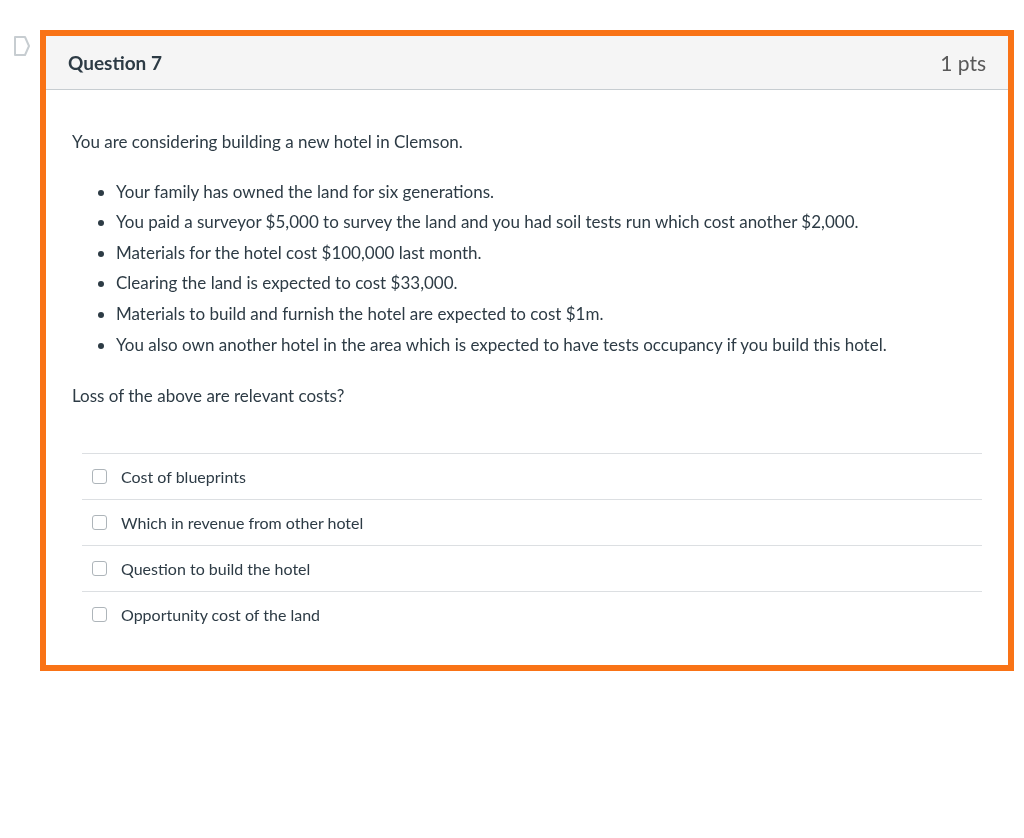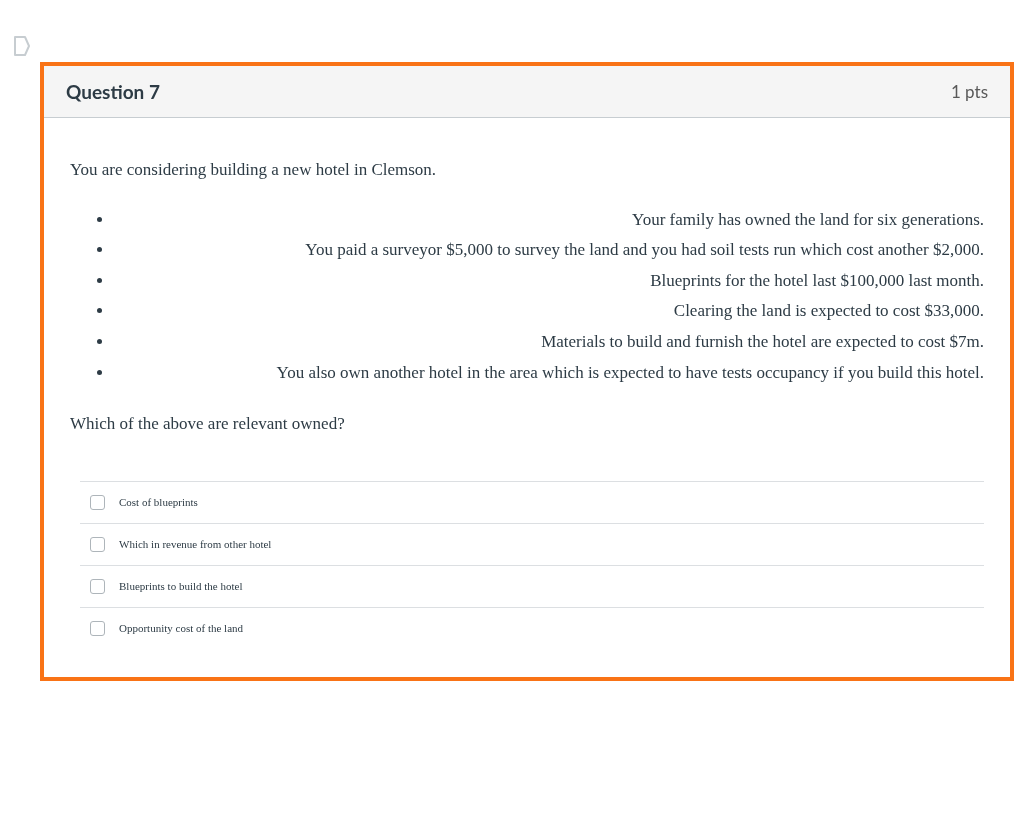--- a/index.html
+++ b/index.html
@@ -23,56 +23,53 @@
       height: 24px;
       margin-top: 4px;
       margin-right: 6px;
       flex-shrink: 0;
       display: flex;
       align-items: center;
       justify-content: center;
     }
     .question-card {
       flex: 1;
-      border: 4px solid #f97316;
+      border: 6px solid #f97316;
       background: #fff;
-      margin-top: 32px;
     }
     .question-header {
       display: flex;
       justify-content: space-between;
       align-items: center;
       background: #f5f5f5;
       border-bottom: 1px solid #c7cdd1;
       padding: 14px 22px 14px 22px;
     }
     .question-title {
       font-size: 19px;
       font-weight: 700;
       color: #2d3b45;
     }
     .question-points {
-      font-size: 17px;
+      font-size: 21px;
       color: #595959;
     }
     .question-body {
       padding: 40px 26px 28px 26px;
-      font-family: Liberation Serif, serif;
     }
     .intro {
       font-size: 17px;
       color: #2d3b45;
       margin-bottom: 22px;
       line-height: 1.45;
     }
     .facts-list {
       list-style: disc;
       padding-left: 44px;
       margin-bottom: 24px;
-      text-align: right;
     }
     .facts-list li {
       font-size: 17px;
       color: #2d3b45;
       line-height: 1.8;
       padding-left: 0;
     }
     .prompt {
       font-size: 17px;
       color: #2d3b45;
@@ -93,21 +90,21 @@
     .checkbox {
       width: 15px;
       height: 15px;
       border: 1px solid #aeb5ba;
       border-radius: 3px;
       margin-right: 14px;
       background: #fff;
       flex-shrink: 0;
     }
     .answer-label {
-      font-size: 11px;
+      font-size: 16px;
       color: #2d3b45;
       text-align: center;
     }
   </style>
 </head>
 <body>
 
 <div class="wrapper">
   <div class="bookmark-icon">
     <svg width="20" height="22" viewBox="0 0 20 22">
@@ -120,40 +117,40 @@
       <div class="question-title">Question 7</div>
       <div class="question-points">1 pts</div>
     </div>
 
     <div class="question-body">
       <p class="intro">You are considering building a new hotel in Clemson.</p>
 
       <ul class="facts-list">
         <li>Your family has owned the land for six generations.</li>
         <li>You paid a surveyor $5,000 to survey the land and you had soil tests run which cost another $2,000.</li>
-        <li>Blueprints for the hotel last $100,000 last month.</li>
+        <li>Materials for the hotel cost $100,000 last month.</li>
         <li>Clearing the land is expected to cost $33,000.</li>
-        <li>Materials to build and furnish the hotel are expected to cost $7m.</li>
+        <li>Materials to build and furnish the hotel are expected to cost $1m.</li>
         <li>You also own another hotel in the area which is expected to have tests occupancy if you build this hotel.</li>
       </ul>
 
-      <p class="prompt">Which of the above are relevant owned?</p>
+      <p class="prompt">Loss of the above are relevant costs?</p>
 
       <div class="answers">
         <label class="answer-option">
           <span class="checkbox"></span>
           <span class="answer-label">Cost of blueprints</span>
         </label>
         <label class="answer-option">
           <span class="checkbox"></span>
           <span class="answer-label">Which in revenue from other hotel</span>
         </label>
         <label class="answer-option">
           <span class="checkbox"></span>
-          <span class="answer-label">Blueprints to build the hotel</span>
+          <span class="answer-label">Question to build the hotel</span>
         </label>
         <label class="answer-option">
           <span class="checkbox"></span>
           <span class="answer-label">Opportunity cost of the land</span>
         </label>
       </div>
     </div>
   </div>
 </div>
 

